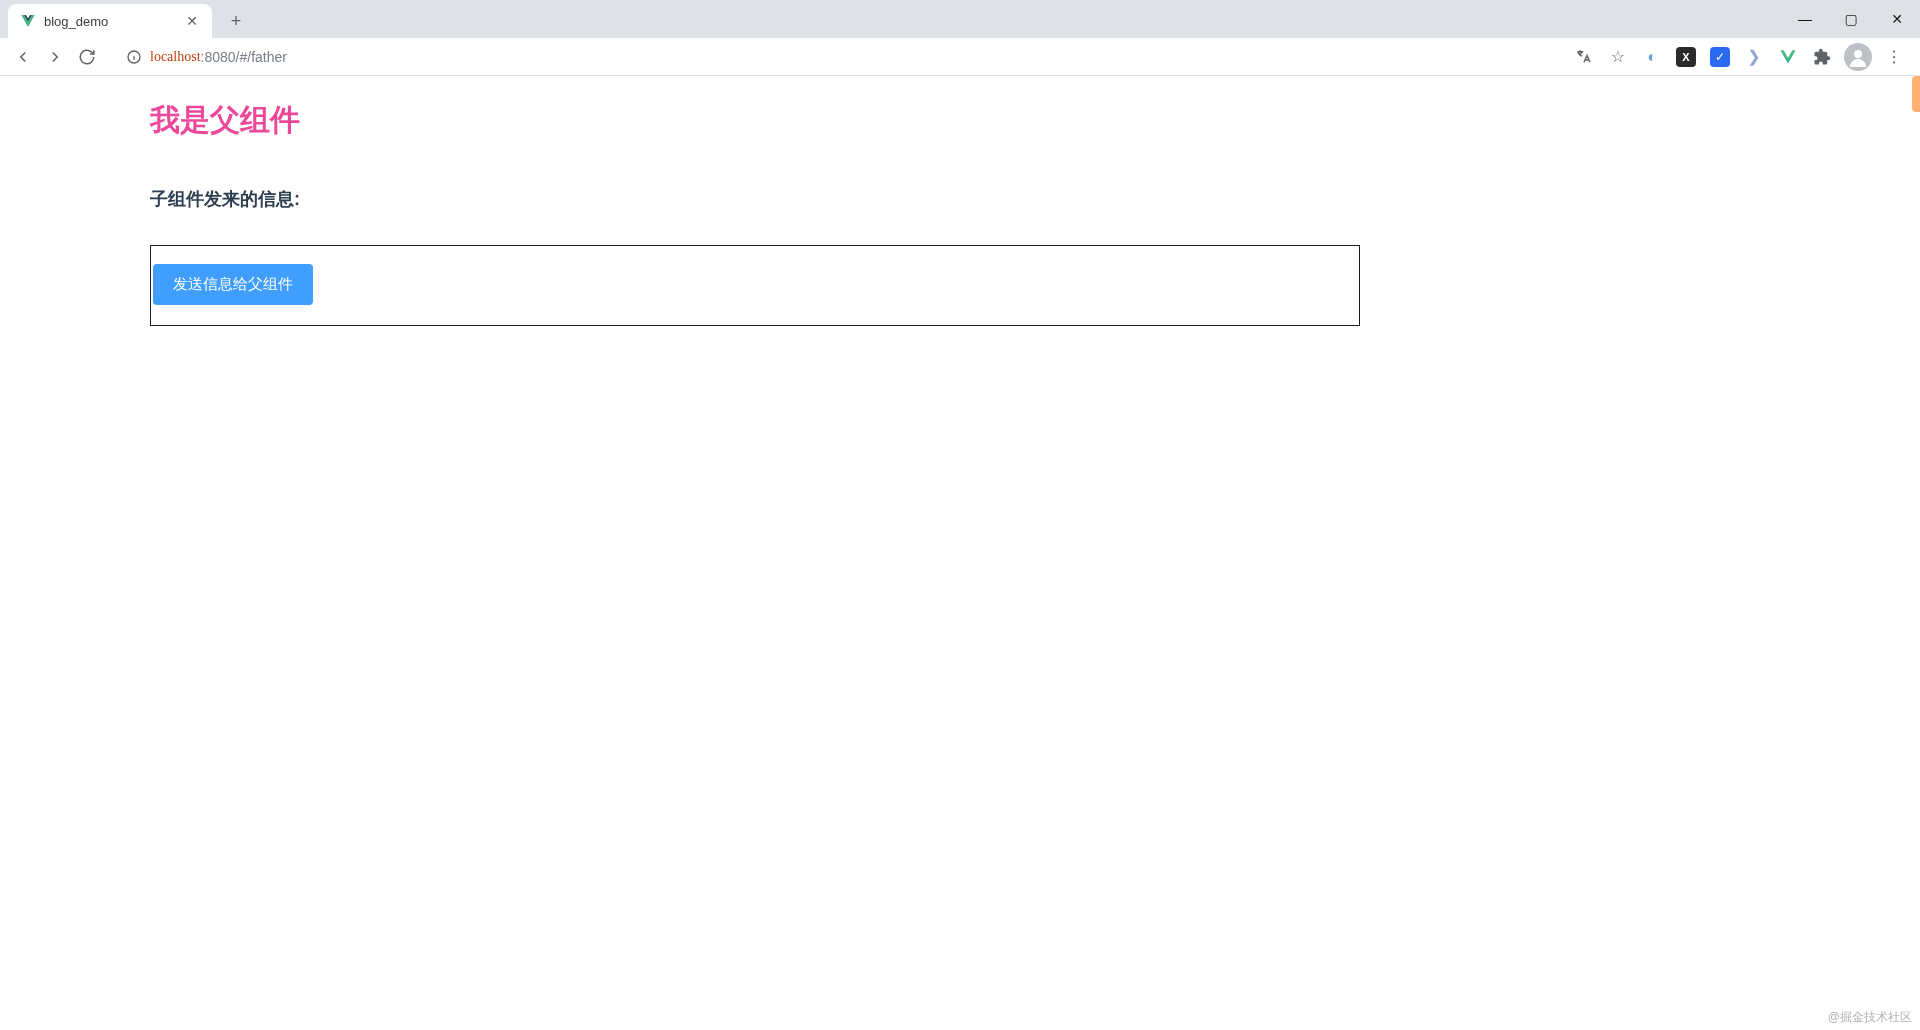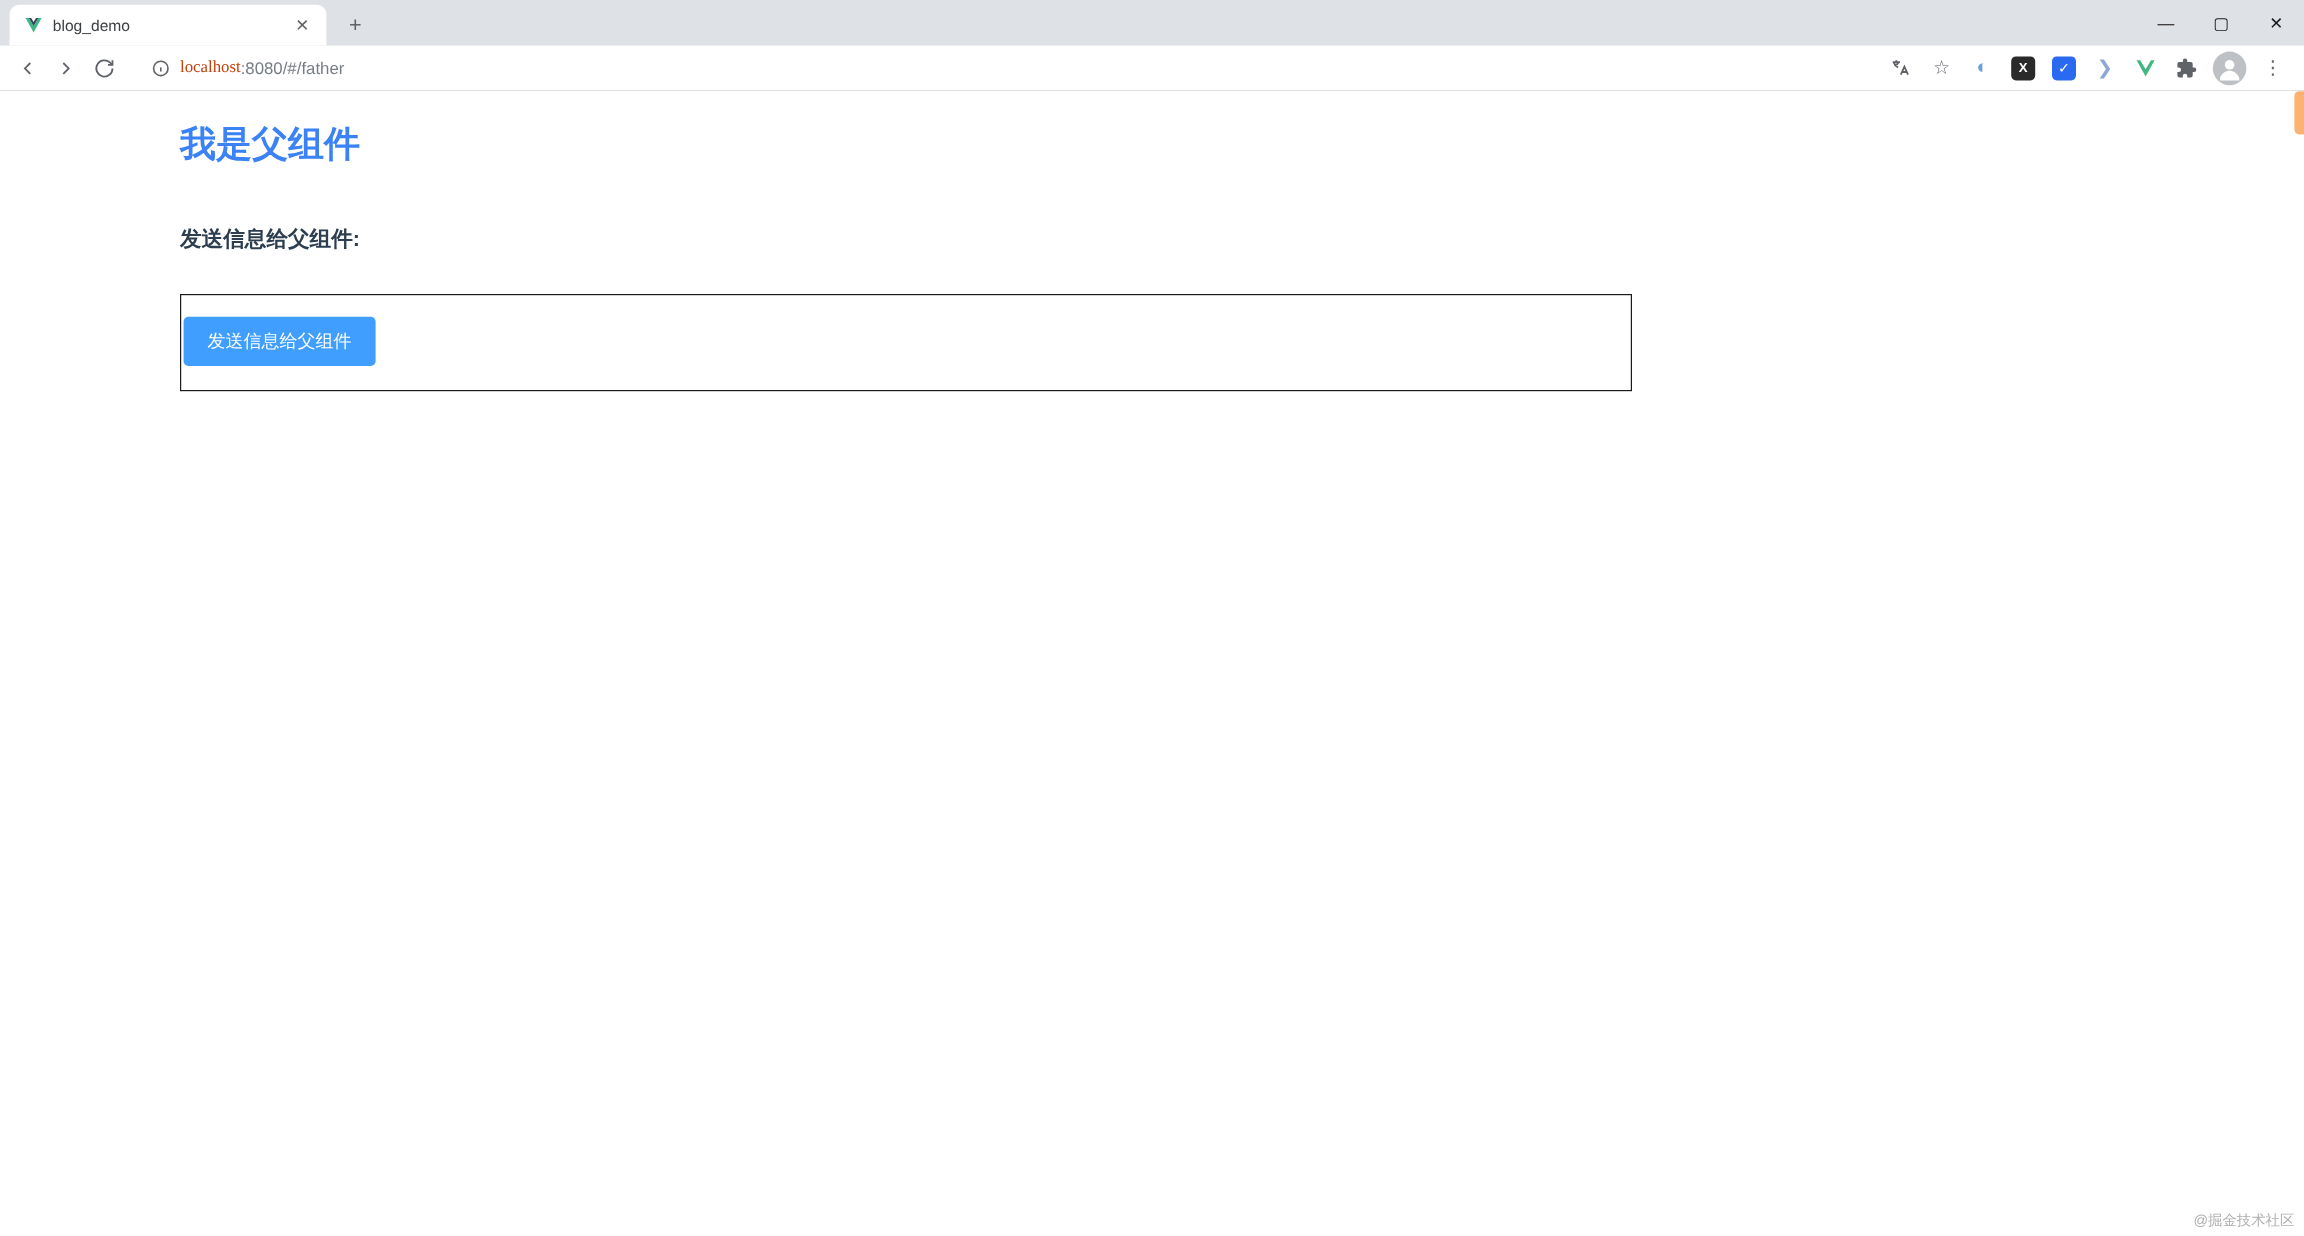--- a/index.html
+++ b/index.html
@@ -19,21 +19,21 @@
     .tab-strip {
       height: 38px;
       background: #dee1e6;
       display: flex;
       align-items: flex-end;
       padding-left: 8px;
       position: relative;
     }
     .tab {
       height: 34px;
-      width: 264px;
+      width: 204px;
       background: #fff;
       border-radius: 8px 8px 0 0;
       display: flex;
       align-items: center;
       padding: 0 12px;
       font-size: 13px;
       color: #3c4043;
       position: relative;
     }
     .tab-favicon {
@@ -176,21 +176,21 @@
       overflow: auto;
       position: relative;
     }
     .content-wrapper {
       margin-left: 150px;
       max-width: 1210px;
     }
     h1.parent-title {
       font-size: 30px;
       font-weight: 700;
-      color: #3b82f6;
+      color: #ec4899;
       margin-top: 8px;
       margin-bottom: 46px;
     }
     h3.child-msg {
       font-size: 18px;
       font-weight: 700;
       color: #2c3e50;
       margin-bottom: 34px;
     }
     .child-box {
@@ -315,21 +315,21 @@
           <path fill="#fff" d="M4 20c1.5-4 5-6 8-6s6.5 2 8 6v2H4z"></path>
         </svg>
     </div>
     <div class="toolbar-icon">⋮</div>
   </div>
 </div>
 
 <div class="page">
   <div class="content-wrapper">
     <h1 class="parent-title">我是父组件</h1>
-    <h3 class="child-msg">发送信息给父组件:</h3>
+    <h3 class="child-msg">子组件发来的信息:</h3>
     <div class="child-box">
       <button class="send-btn">发送信息给父组件</button>
     </div>
   </div>
 </div>
 
 <div class="scroll-indicator"></div>
 <div class="watermark">@掘金技术社区</div>
 
 </body></html>

